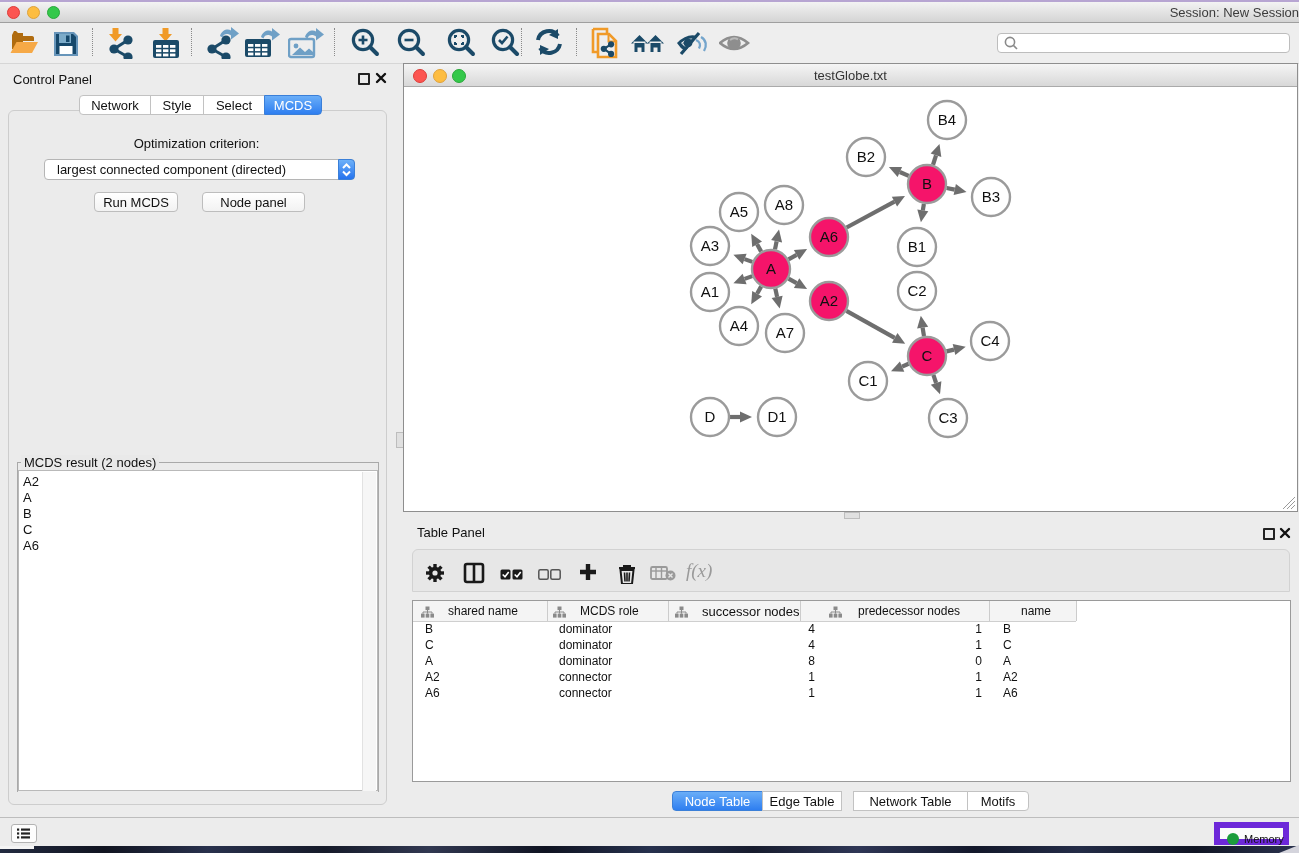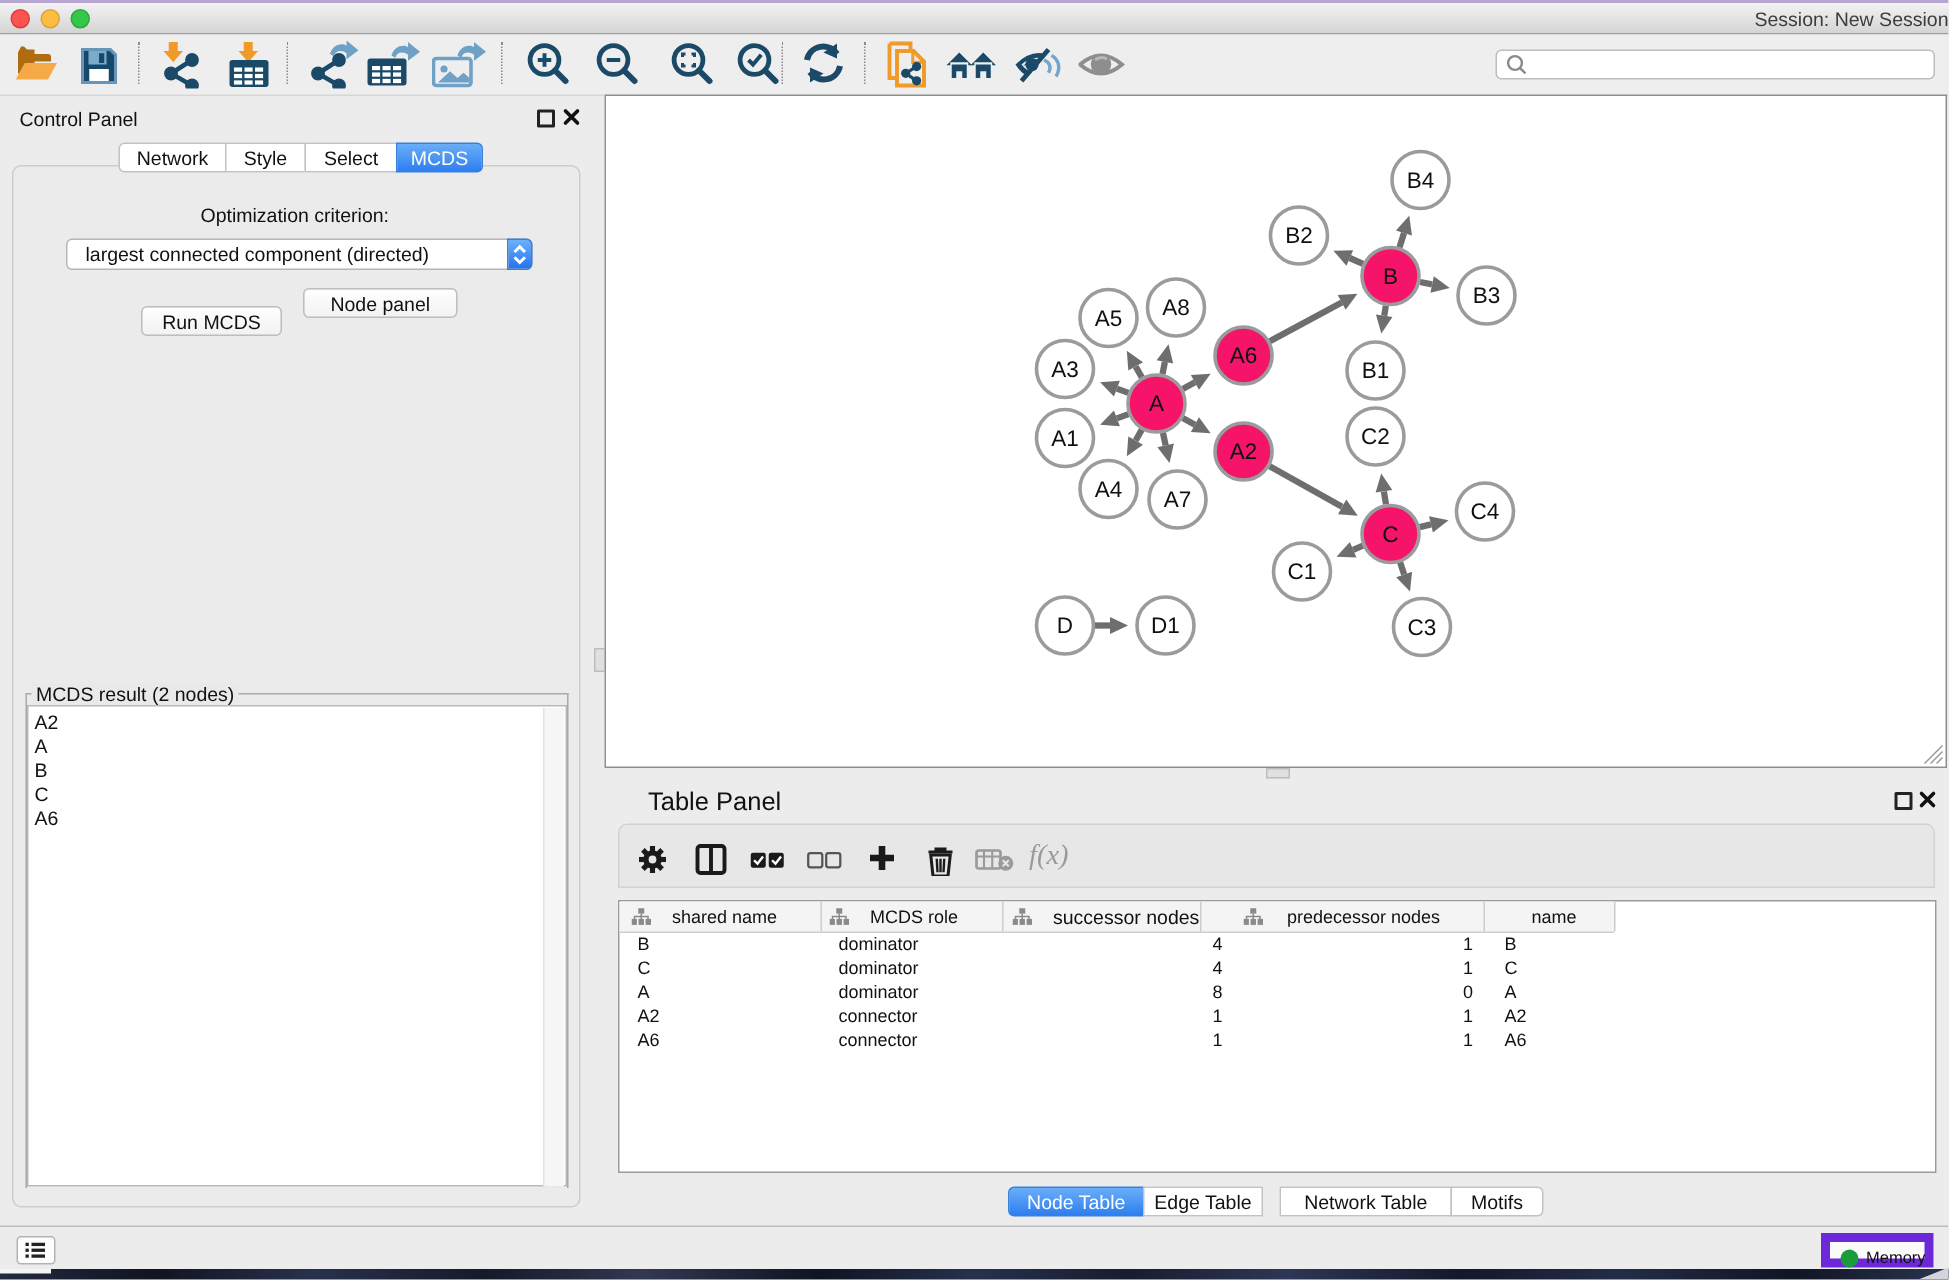--- a/index.html
+++ b/index.html
@@ -184,34 +184,40 @@
 <div class="abs" style="left:44px;top:159px;width:309px;height:19px;background:#fff;border:1px solid #b5b5b5;border-radius:4px">
  <div class="abs" style="left:12px;top:2px;font-size:13px;color:#111">largest connected component (directed)</div>
  <div class="abs" style="right:-1px;top:-1px;width:17px;height:21px;background:linear-gradient(#6db1f9,#2573ee);border-radius:0 4px 4px 0;border:1px solid #3a7fd8;box-sizing:border-box">
   <svg width="15" height="19">
         <path d="M4 8 L7.5 4.5 L11 8" stroke="#fff" stroke-width="2" fill="none"></path>
         <path d="M4 11.5 L7.5 15 L11 11.5" stroke="#fff" stroke-width="2" fill="none"></path>
       </svg>
  </div>
 </div>
 
-<button class="btn" style="left:94px;top:204px;width:94px;height:20px">Run MCDS</button>
+<button class="btn" style="left:94px;top:192px;width:84px;height:20px">Run MCDS</button>
 <button class="btn" style="left:202px;top:192px;width:103px;height:20px">Node panel</button>
 
 <div class="abs" style="left:17px;top:462px;width:362px;height:330px;border:1px solid #a9a9a9;border-bottom:none;box-sizing:border-box"></div>
 <div class="abs" style="left:21px;top:455px;background:#e9e9e9;padding:0 3px;font-size:13px;color:#111">MCDS result (2 nodes)</div>
 <div class="abs" style="left:18px;top:470px;width:360px;height:321px;background:#fff;border:1px solid #b9b9b9;box-sizing:border-box;font-size:13px;color:#111">
  <div style="padding:3px 0 0 4px;line-height:16px">A2<br>A<br>B<br>C<br>A6</div>
  <div class="abs" style="right:1px;top:1px;width:13px;height:319px;background:#f6f6f6;border-left:1px solid #e2e2e2"></div>
 </div>
 
 <div class="abs" style="left:396px;top:432px;width:6px;height:14px;background:#e0e0e0;border:1px solid #bdbdbd"></div>
 <div class="abs" style="left:844px;top:512px;width:14px;height:5px;background:#e0e0e0;border:1px solid #bdbdbd"></div>
 
 <div class="abs" style="left:403px;top:63px;width:895px;height:449px;border:1px solid #8e8e8e;background:#fff;box-sizing:border-box">
+ <div class="abs" style="left:0;top:0;width:893px;height:22px;background:linear-gradient(#f5f5f5,#d8d8d8);border-bottom:1px solid #aaa">
+  <div class="tl" style="left:9px;background:#fc5551;border:1px solid #dd3d39;top:5px"></div>
+  <div class="tl" style="left:29px;background:#fdbd41;border:1px solid #dfa23b;top:5px"></div>
+  <div class="tl" style="left:48px;background:#34c84a;border:1px solid #2aa83b;top:5px"></div>
+  <div class="abs" style="left:0;top:4px;width:100%;text-align:center;font-size:13px;color:#333">testGlobe.txt</div>
+ </div>
  <svg width="16" height="16" style="position:absolute;right:1px;bottom:1px">
       <g stroke="#9a9a9a" stroke-width="1">
         <line x1="15" y1="3" x2="3" y2="15"></line>
         <line x1="15" y1="7" x2="7" y2="15"></line>
         <line x1="15" y1="11" x2="11" y2="15"></line>
       </g>
     </svg>
 </div>
 <svg id="graph" width="894" height="425" style="position:absolute;left:404px;top:86px">
 <g stroke="#6e6e6e" stroke-width="4.2">
@@ -293,21 +299,21 @@
 <text x="544" y="337" text-anchor="middle" font-size="15" fill="#101010">C3</text>
 <circle cx="586" cy="255" r="19" fill="#ffffff" stroke="#9b9b9b" stroke-width="2.4"></circle>
 <text x="586" y="260" text-anchor="middle" font-size="15" fill="#101010">C4</text>
 <circle cx="306" cy="331" r="19" fill="#ffffff" stroke="#9b9b9b" stroke-width="2.4"></circle>
 <text x="306" y="336" text-anchor="middle" font-size="15" fill="#101010">D</text>
 <circle cx="373" cy="331" r="19" fill="#ffffff" stroke="#9b9b9b" stroke-width="2.4"></circle>
 <text x="373" y="336" text-anchor="middle" font-size="15" fill="#101010">D1</text>
 </g>
 </svg>
 
-<div class="abs" style="left:432px;top:525px;font-size:17px;color:#111">Table Panel</div>
+<div class="abs" style="left:417px;top:525px;font-size:13px;color:#111">Table Panel</div>
 <div class="abs" style="left:1263px;top:528px;width:8px;height:8px;border:2px solid #222;border-radius:1px"></div>
 <svg class="abs" style="left:1279px;top:527px" width="12" height="12">
     <path d="M2 2 L10 10 M10 2 L2 10" stroke="#111" stroke-width="2.4" stroke-linecap="round"></path>
   </svg>
 
 <div class="abs" style="left:412px;top:549px;width:878px;height:43px;background:#e7e7e7;border:1px solid #d2d2d2;border-radius:6px 6px 0 0;box-sizing:border-box"></div>
 <div class="abs" style="left:424px;top:562px;width:30px;height:30px"><svg width="22" height="22">
       <g fill="#1a1a1a">
         <circle cx="11" cy="11" r="6.2"></circle>
         <g stroke="#1a1a1a" stroke-width="3.4">

